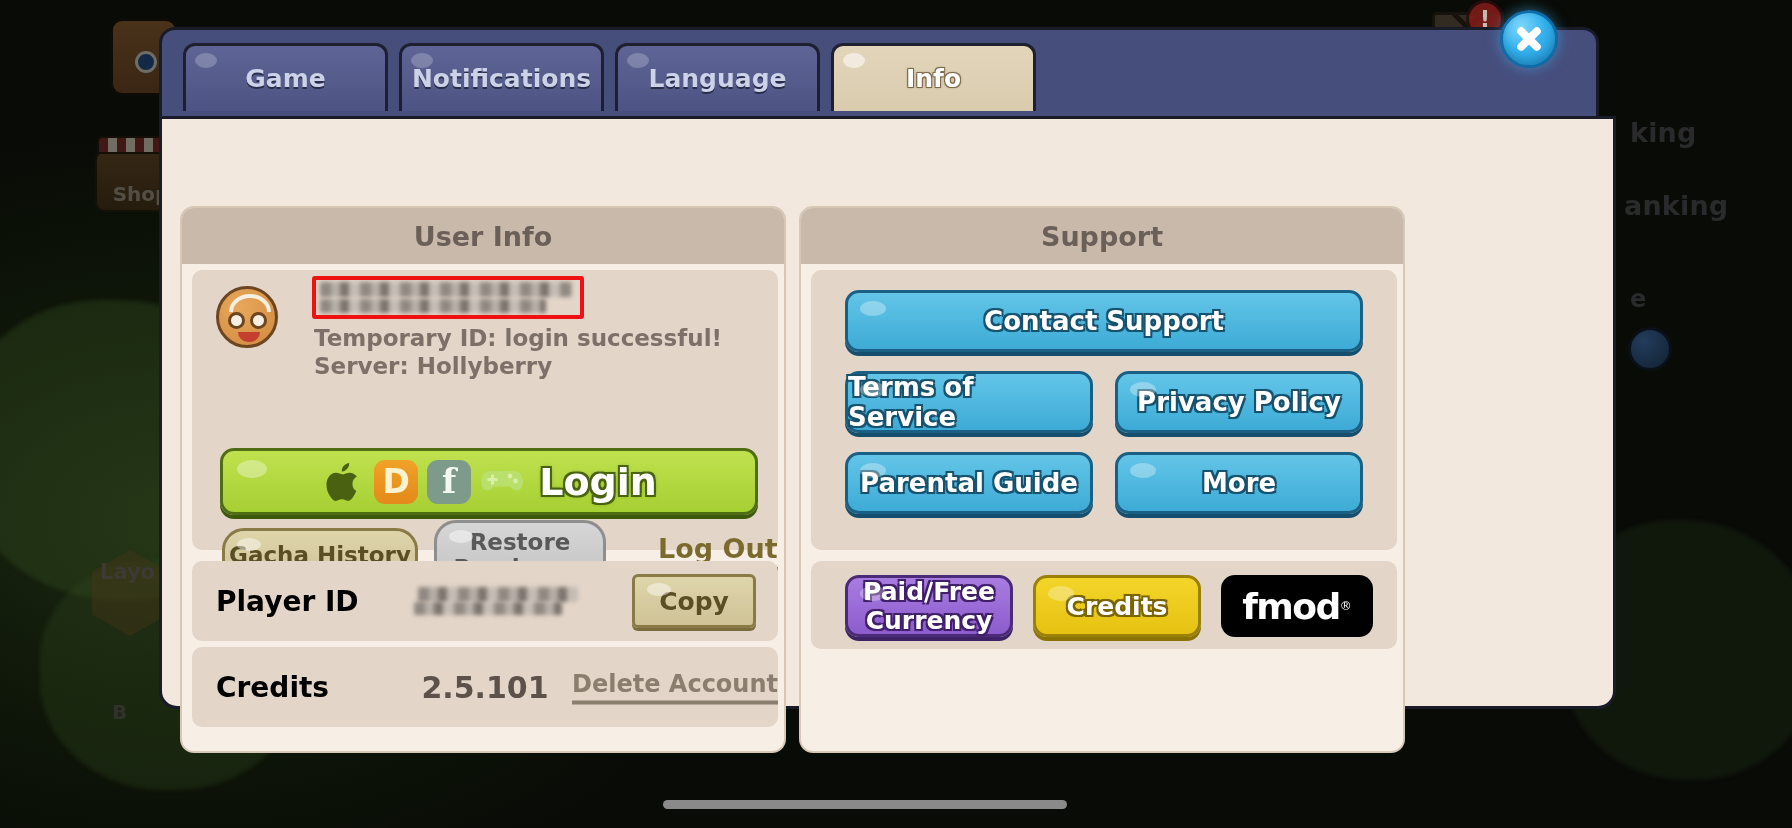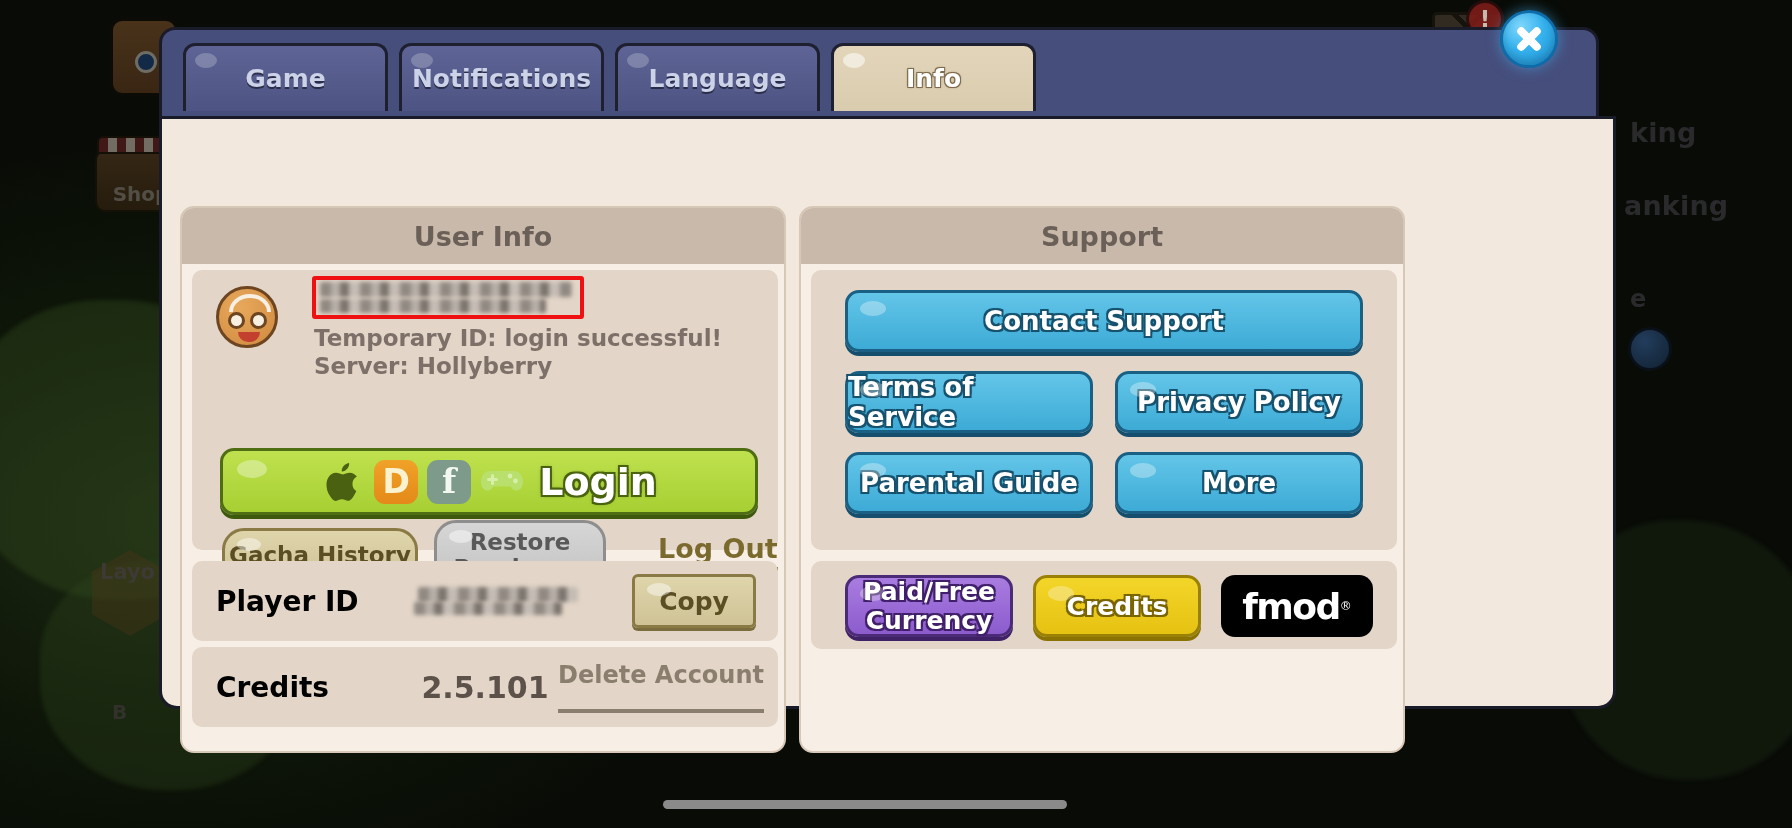--- a/index.html
+++ b/index.html
@@ -356,24 +356,24 @@
     color: #5b4e24; font-weight: bold; font-size: 25px;
     display: flex; align-items: center; justify-content: center;
     cursor: pointer;
   }
   #copy-btn::before {
     content: ""; position: absolute; left: 12px; top: 6px;
     width: 24px; height: 13px; border-radius: 50%;
     background: rgba(255,255,255,.45);
   }
   #delete-link {
-    position: absolute; right: 14px; top: 50%; transform: translateY(-50%);
+    position: absolute; right: 0; top: 50%; transform: translateY(-50%);
     color: #8a7e6e; font-weight: bold; font-size: 24px;
     border-bottom: 4px solid #8a7e6e;
-    padding-bottom: 20px;
+    padding-bottom: 3px;
     cursor: pointer;
   }
 
   
   .support-group {
     position: absolute; left: 10px;
     width: 586px;
     background: #e3d5c8;
     border-radius: 10px;
   }

